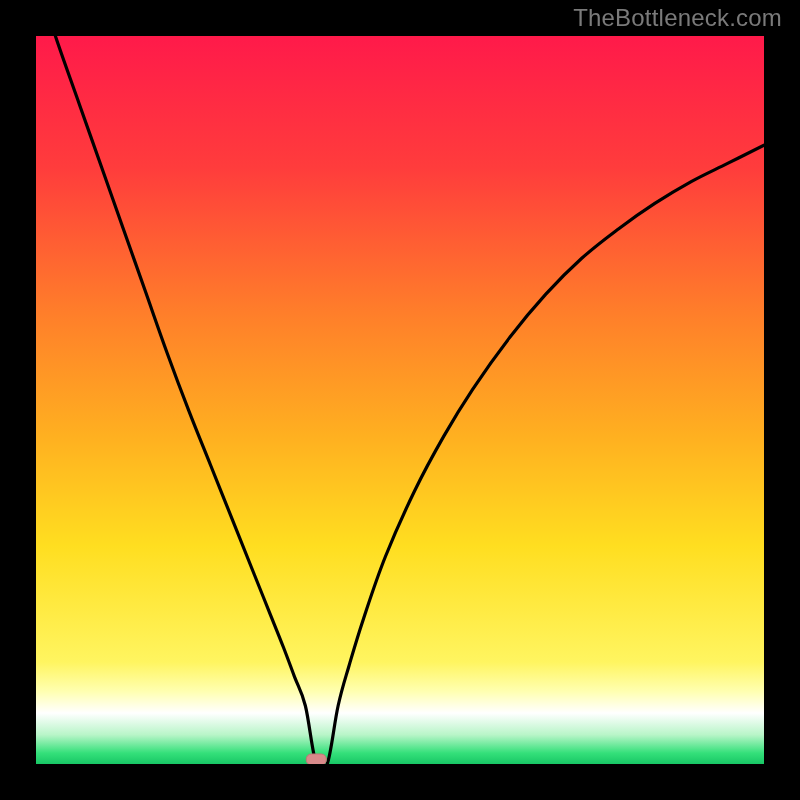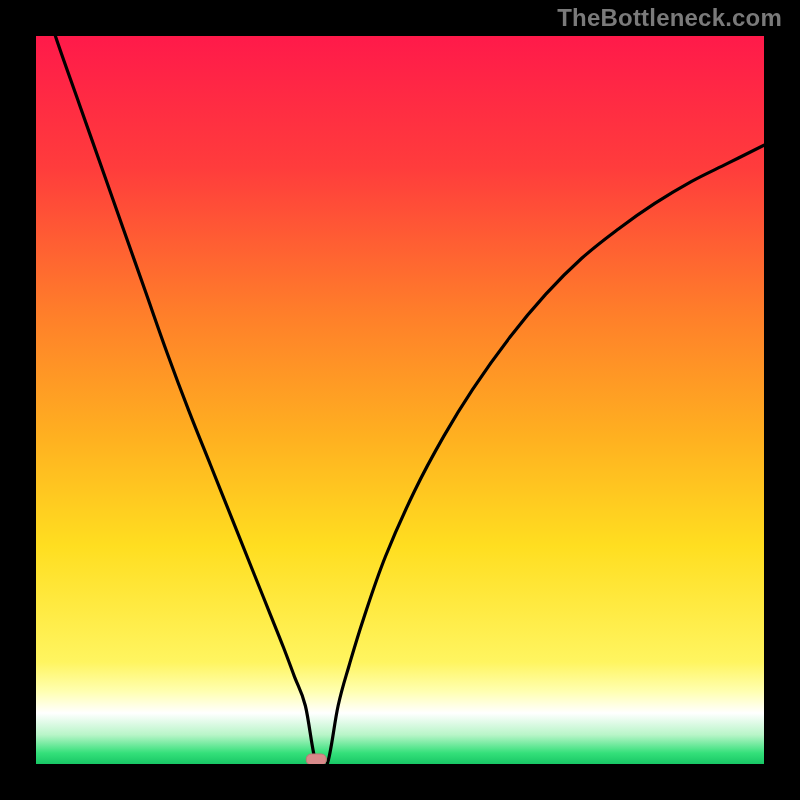--- a/index.html
+++ b/index.html
@@ -15,21 +15,21 @@
     position: relative;
     width: 800px;
     height: 800px;
     background: #000;
   }
   .watermark {
     position: absolute;
     top: 4px;
     right: 18px;
     font-size: 24px;
-    font-weight: 700;
+    font-weight: 400;
     color: #7a7a7a;
     letter-spacing: 0.2px;
     z-index: 50;
     user-select: none;
   }
   .plot {
     position: absolute;
     left: 36px;
     top: 36px;
     width: 728px;

